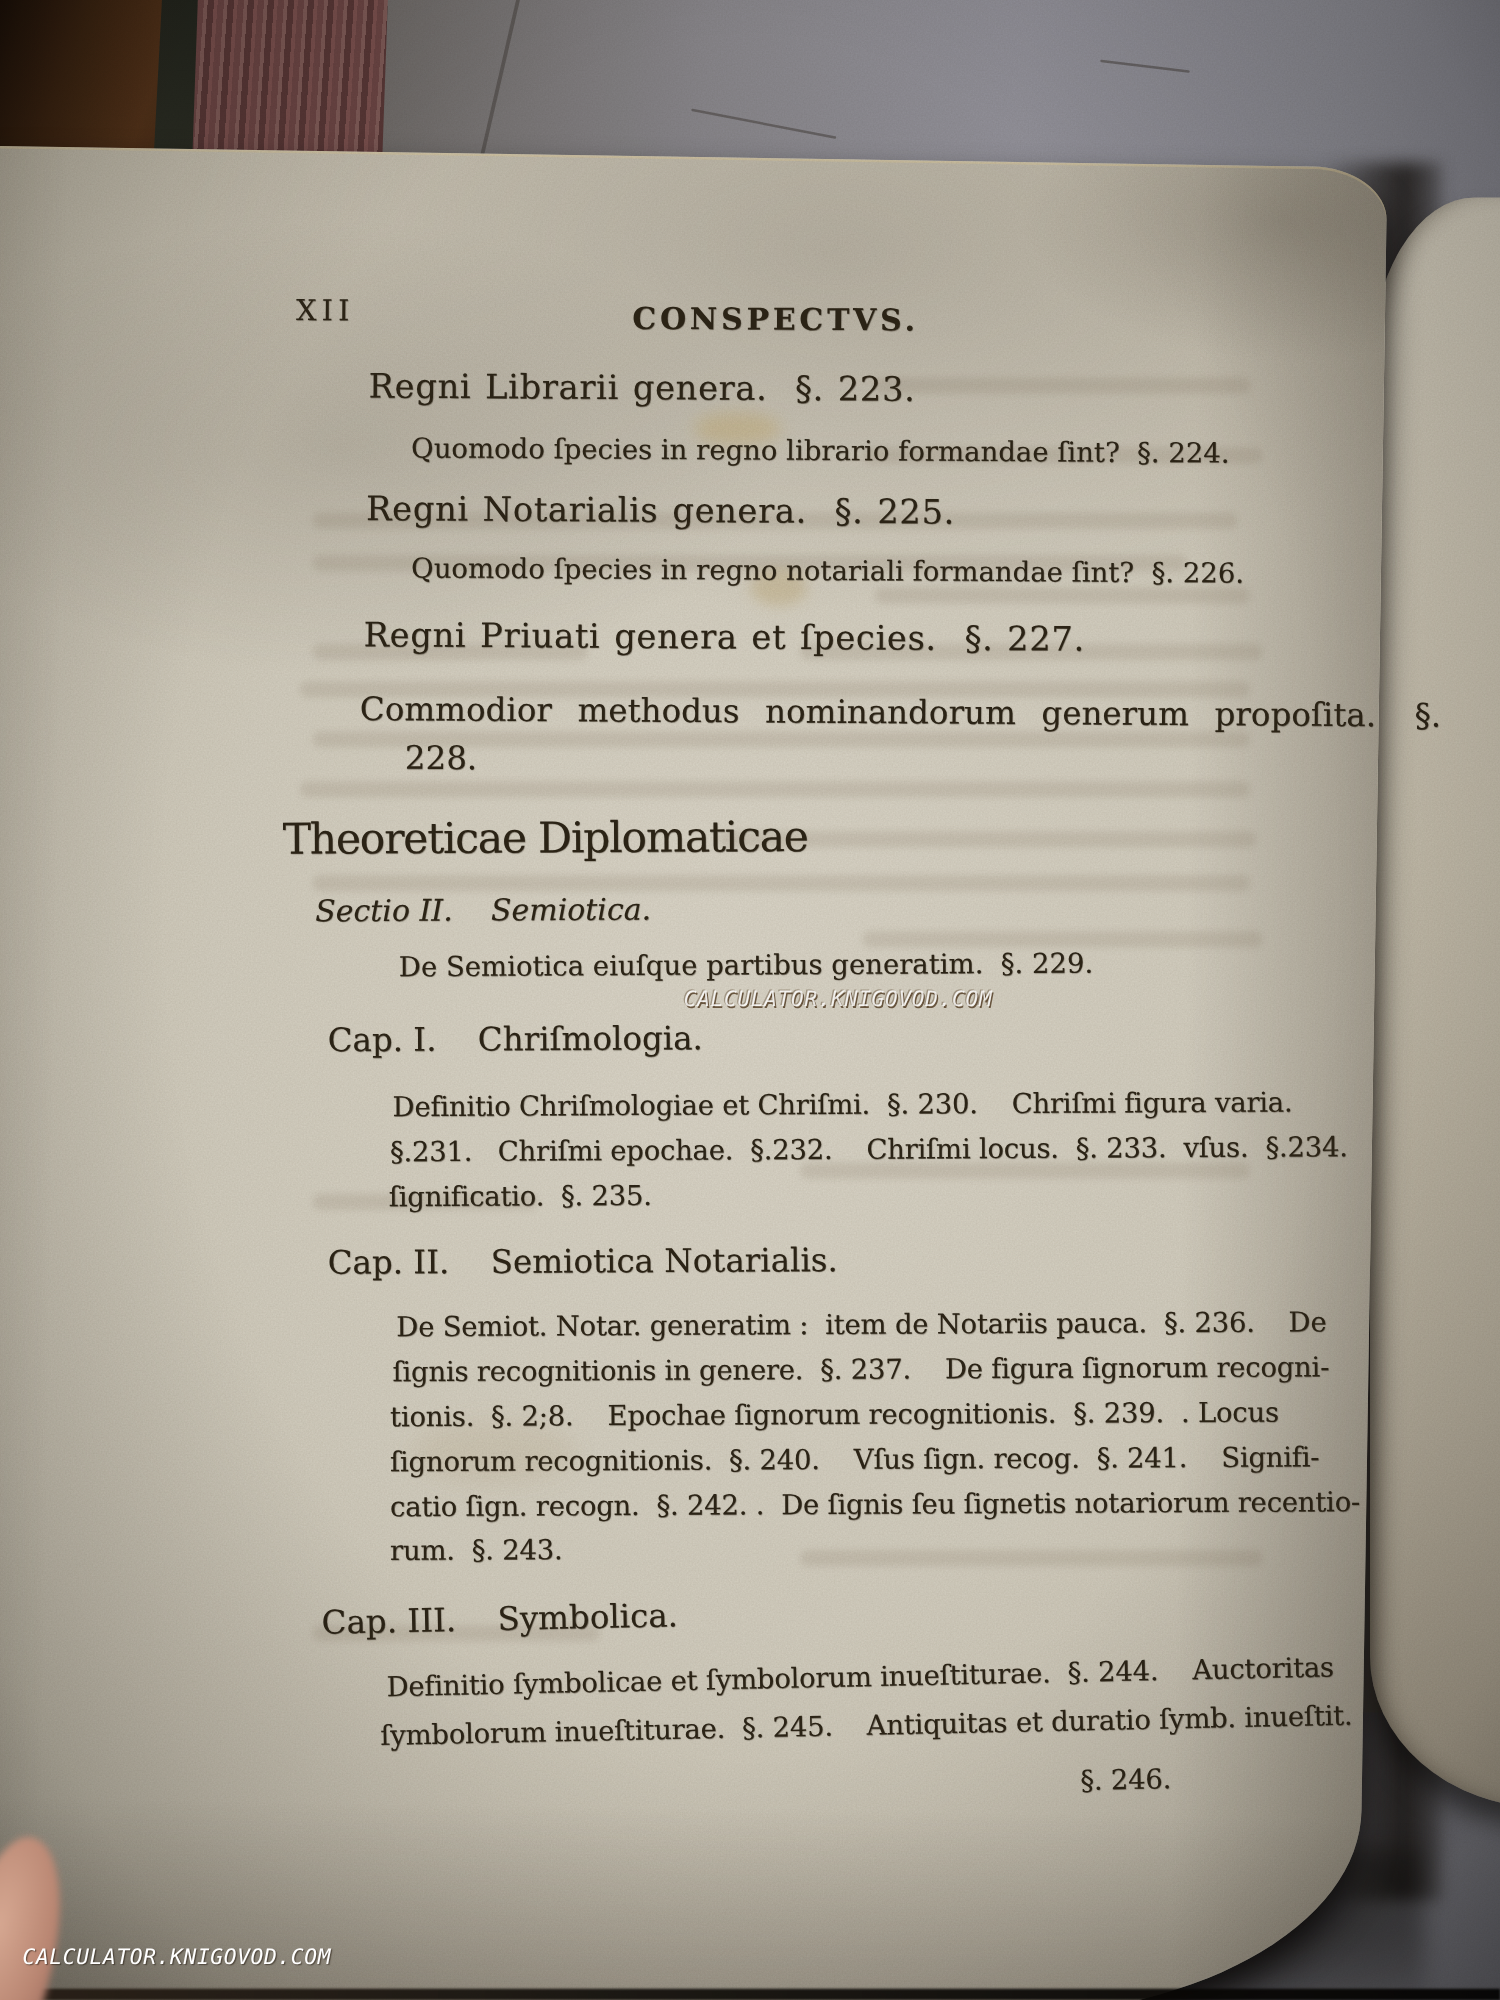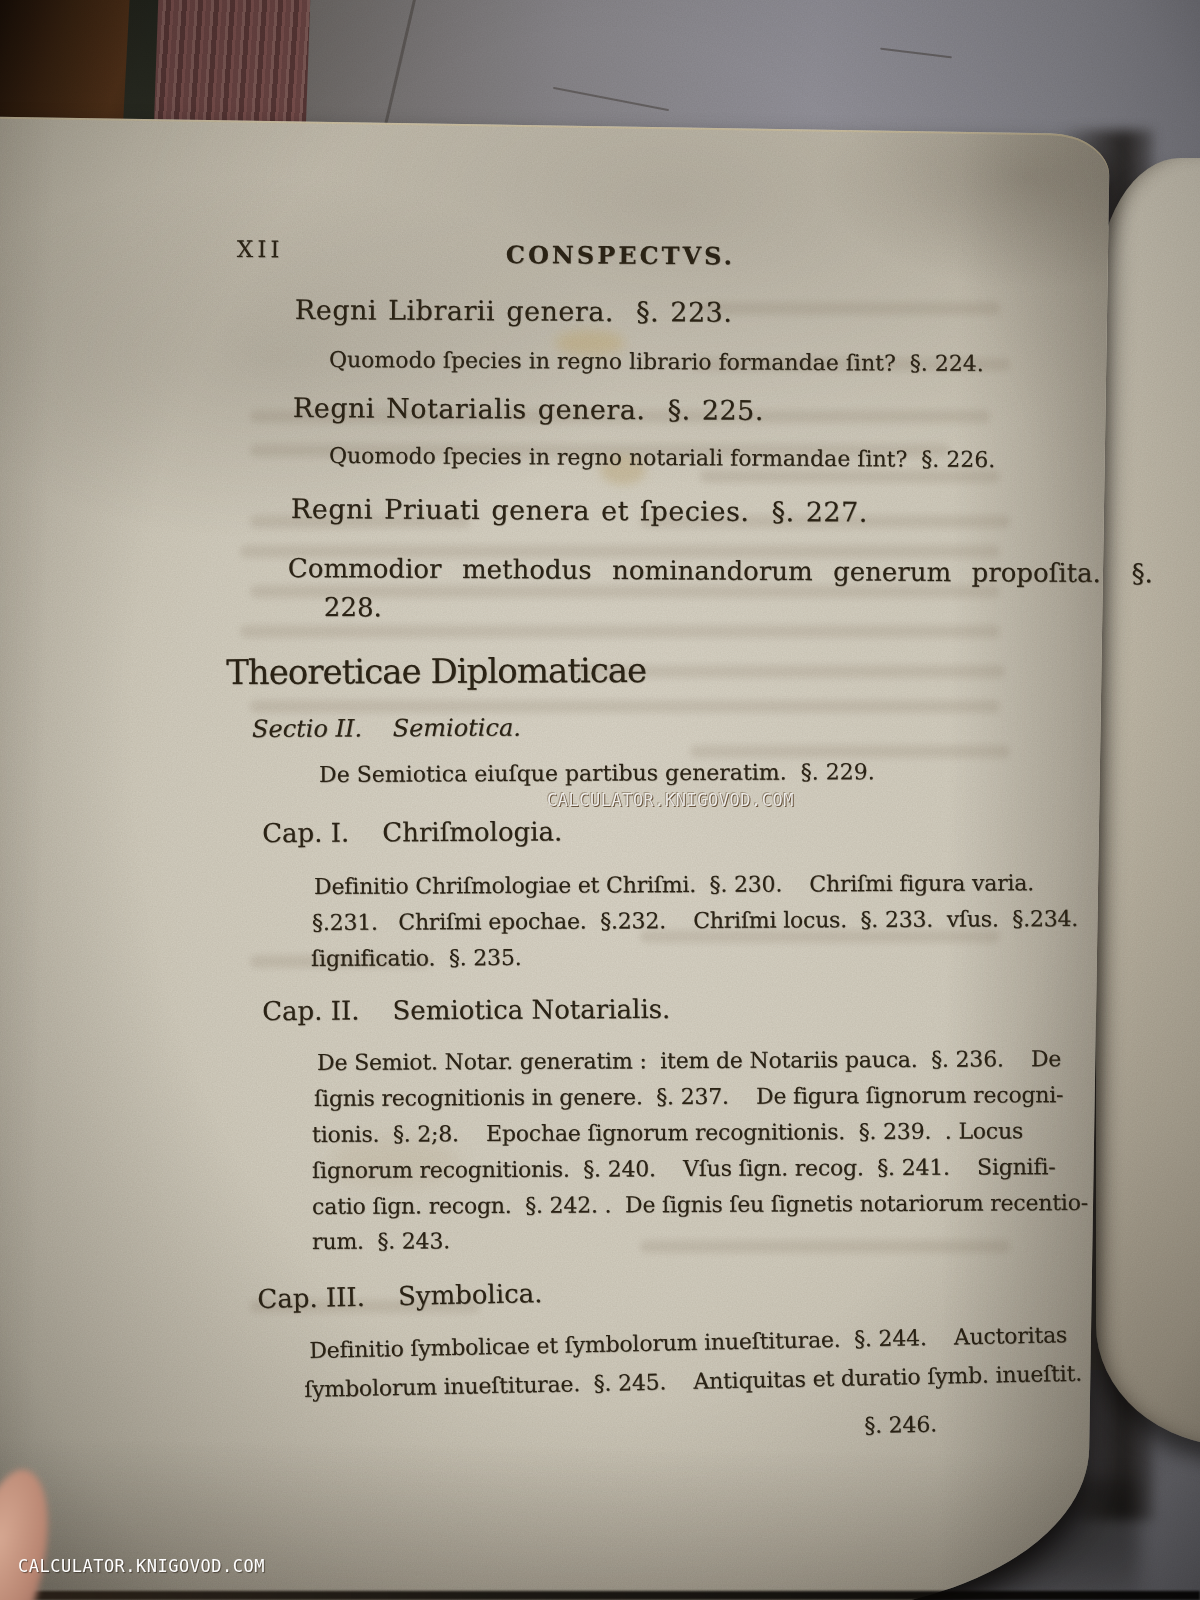--- a/index.html
+++ b/index.html
@@ -83,21 +83,21 @@
   
   .finger{position:absolute;left:-30px;top:1468px;width:74px;height:185px;z-index:40;
         border-radius:50% 60% 40% 50%;transform:rotate(14deg);filter:blur(3px);
         background:radial-gradient(ellipse at 32% 40%,#d6a892,#b98672 60%,#96675a);}
   .bottom-strip{position:absolute;left:0;bottom:0;width:100%;height:9px;z-index:34;filter:blur(1px);
         background:linear-gradient(to right,rgba(30,20,12,.85),rgba(15,12,8,.9) 40%,rgba(5,4,3,.95));}
   .grain{position:absolute;left:0;top:0;z-index:30;mix-blend-mode:multiply;opacity:.5;pointer-events:none;}
   .vignette{position:absolute;inset:0;z-index:32;pointer-events:none;
         background:radial-gradient(ellipse at 50% 45%,rgba(0,0,0,0) 55%,rgba(0,0,0,.16) 85%,rgba(0,0,0,.33) 100%);}
 
-  .wm{position:absolute;z-index:50;font-family:"DejaVu Sans Mono", monospace;letter-spacing:.5px;}
+  .wm{position:absolute;z-index:50;font-family:"DejaVu Sans Mono", monospace;letter-spacing:.5px;font-style:italic;}
   .wm-center{left:547px;top:790px;font-size:17px;color:rgba(255,255,255,.82);
         text-shadow:1px 1px 0 rgba(70,45,20,.75), -1px -1px 0 rgba(70,45,20,.35);}
   .wm-bottom{left:18px;top:1556px;font-size:17px;color:#ffffff;
         text-shadow:1px 1px 1px rgba(40,30,20,.6);}
 </style>
 </head>
 <body>
 
 <div class="photo">
 

